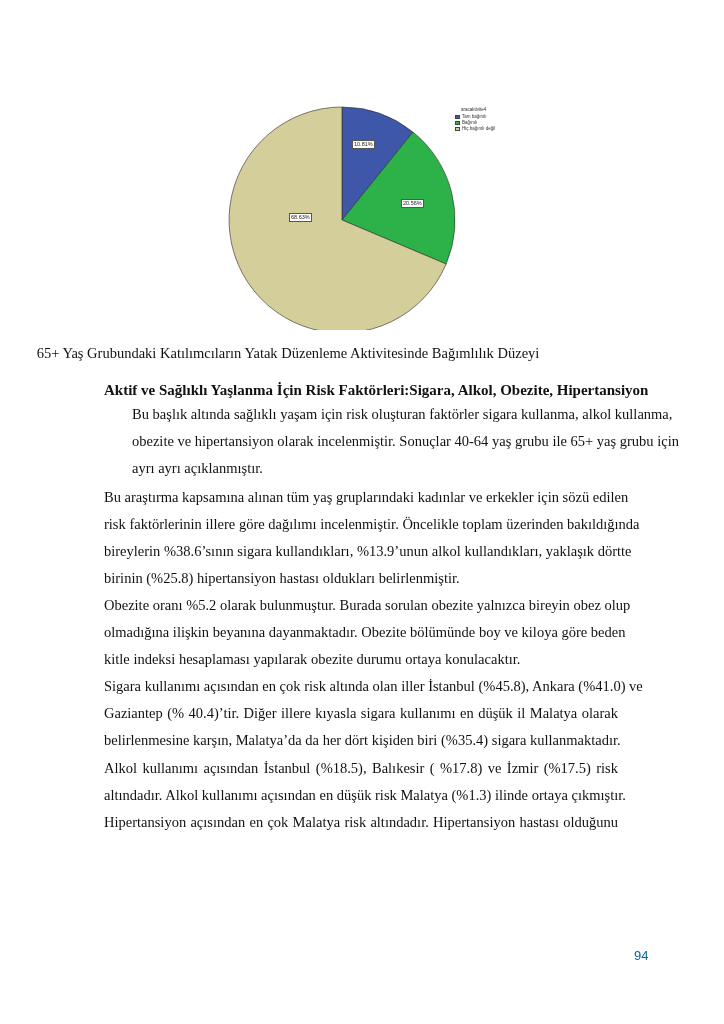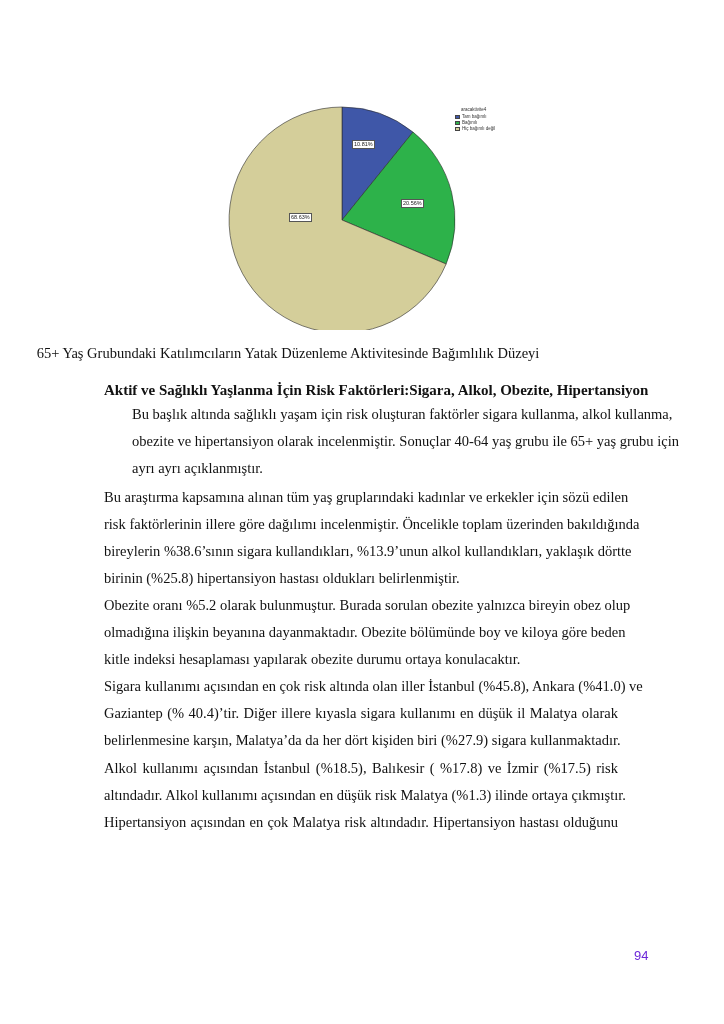--- a/index.html
+++ b/index.html
@@ -12,21 +12,21 @@
     .legend .title { margin-left: 6px; margin-bottom: 1px; }
     .legend .item { display: flex; align-items: center; }
     .legend .sw { width: 5px; height: 4px; margin-right: 2px; border: 0.5px solid #444; box-sizing: border-box; }
     .slice-label { position: absolute; font-family: "Liberation Sans", sans-serif; font-size: 5.5px;
                    background: #fff; border: 0.6px solid #555; padding: 0 1px; line-height: 7px; color: #222; }
     .caption { position: absolute; left: 0; width: 576px; top: 345px; text-align: center; font-size: 14.5px; }
     .heading { position: absolute; left: 104px; top: 382px; font-size: 15px; font-weight: bold; }
     .para { position: absolute; left: 104px; width: 514px; font-size: 14.5px; line-height: 27px; text-align: justify; }
     .para .line { display: block; text-align: justify; text-align-last: justify; white-space: nowrap; }
     .para .line.last { text-align-last: left; }
-    .pageno { position: absolute; left: 634px; top: 948px; font-family: "Liberation Sans", sans-serif; font-size: 13px; color: #6d28d9; }
+    .pageno { position: absolute; left: 634px; top: 948px; font-family: "Liberation Sans", sans-serif; font-size: 13px; color: #0369a1; }
   </style>
 </head>
 <body>
 
 <div class="chart">
   <svg width="300" height="230" viewBox="0 0 300 230">
 
     <path d="M122,120 L122,7 A113,113 0 0 1 192.97,32.07 Z" fill="#3f57a8" stroke="#2a2a2a" stroke-width="0.6"></path>
 
     <path d="M122,120 L192.97,32.07 A113,113 0 0 1 226.14,164.0 Z" fill="#2db24a" stroke="#2a2a2a" stroke-width="0.6"></path>
@@ -74,21 +74,21 @@
 
 <div class="para" style="top:592px;">
   <span class="line">Obezite oranı %5.2 olarak bulunmuştur. Burada sorulan obezite yalnızca bireyin obez olup</span>
   <span class="line">olmadığına ilişkin beyanına dayanmaktadır. Obezite bölümünde boy ve kiloya göre beden</span>
   <span class="line last">kitle indeksi hesaplaması yapılarak obezite durumu ortaya konulacaktır.</span>
 </div>
 
 <div class="para" style="top:673px;">
   <span class="line">Sigara kullanımı açısından en çok risk altında olan iller İstanbul (%45.8), Ankara (%41.0) ve</span>
   <span class="line">Gaziantep (% 40.4)’tir. Diğer illere kıyasla sigara kullanımı en düşük il Malatya olarak</span>
-  <span class="line last">belirlenmesine karşın, Malatya’da da her dört kişiden biri (%27.9) sigara kullanmaktadır.</span>
+  <span class="line last">belirlenmesine karşın, Malatya’da da her dört kişiden biri (%35.4) sigara kullanmaktadır.</span>
 </div>
 
 <div class="para" style="top:755px;">
   <span class="line">Alkol kullanımı açısından İstanbul (%18.5), Balıkesir ( %17.8) ve İzmir (%17.5) risk</span>
   <span class="line">altındadır. Alkol kullanımı açısından en düşük risk Malatya (%1.3) ilinde ortaya çıkmıştır.</span>
   <span class="line">Hipertansiyon açısından en çok Malatya risk altındadır. Hipertansiyon hastası olduğunu</span>
 </div>
 
 <div class="pageno">94</div>
 

